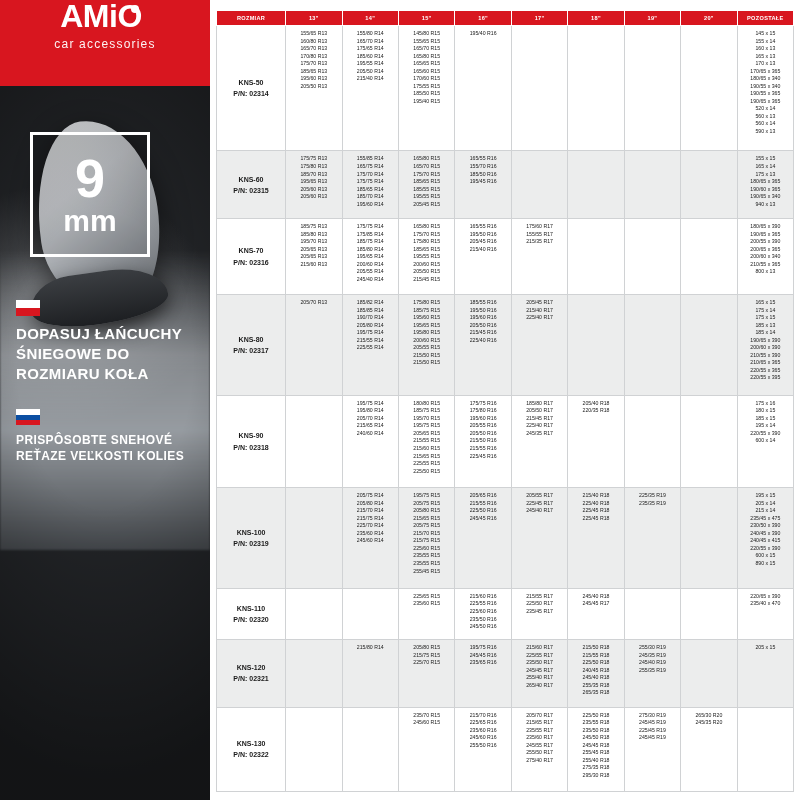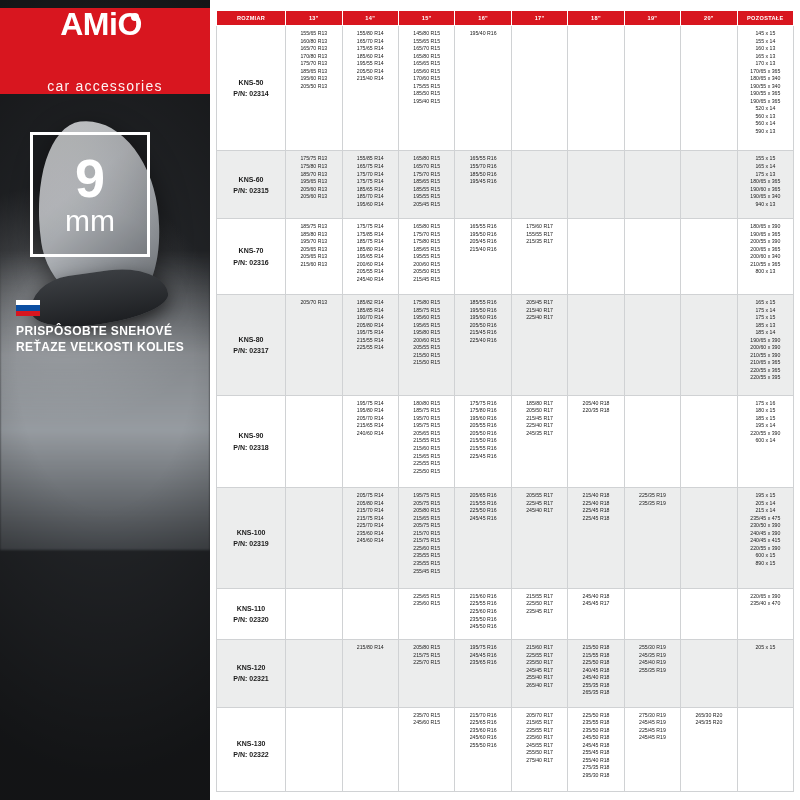--- a/index.html
+++ b/index.html
@@ -44,50 +44,50 @@
     border-radius: 30% 40% 50% 45% / 60% 60% 40% 40%;
     transform: rotate(-8deg);
     box-shadow: 0 8px 20px rgba(0,0,0,0.6);
   }
   .vignette {
     position: absolute; inset: 0;
     background: radial-gradient(ellipse 250px 420px at 50% 45%, rgba(0,0,0,0) 35%, rgba(0,0,0,0.45) 100%);
   }
 
   .logo-box {
-    position: absolute; left: 0; top: 8px; width: 210px; height: 86px;
+    position: absolute; left: 0; top: 0; width: 210px; height: 86px;
     background: #d8161f;
     display: flex; flex-direction: column;
-    align-items: center; justify-content: space-between;
+    align-items: center; justify-content: flex-start;
   }
   .logo-word {
     color: #ffffff; font-size: 32px; font-weight: bold;
     letter-spacing: -0.5px; line-height: 1;
     position: relative;
   }
   .logo-word .dot {
     display: inline-block; width: 8px; height: 8px;
     background: #ffffff; border-radius: 50%;
     position: relative; top: -14px; left: -11px;
   }
   .logo-sub {
-    color: #ffffff; font-size: 14px; letter-spacing: 1.2px;
-    margin-top: 16px; opacity: .95;
+    color: #ffffff; font-size: 12px; letter-spacing: 1.2px;
+    margin-top: 5px; opacity: .95;
   }
 
   .mm-box {
     position: absolute; left: 30px; top: 132px;
     width: 120px; height: 125px;
     border: 3px solid #ffffff;
     display: flex; flex-direction: column;
     align-items: center; justify-content: center;
     background: rgba(0,0,0,0.08);
   }
   .mm-num { color: #fff; font-size: 54px; font-weight: bold; line-height: .95; }
-  .mm-unit { color: #fff; font-size: 30px; font-weight: normal; line-height: 1; margin-top: 2px; }
+  .mm-unit { color: #fff; font-size: 30px; font-weight: bold; line-height: 1; margin-top: 2px; }
 
   .blocks { position: absolute; left: 16px; top: 300px; width: 190px; }
   .blk { margin-bottom: 26px; }
   .blk-flag { margin-bottom: 8px; width: 24px; height: 16px; position: relative; }
 
   .flag-pl { background: #ffffff; }
   .flag-pl:after { content: ""; position: absolute; left:0; top: 8px; width: 24px; height: 8px; background: #d8161f; }
 
   .flag-uk { background: #012169; overflow: hidden; }
   .flag-uk:before {
@@ -169,20 +169,24 @@
       </div>
       <div class="logo-sub">car accessories</div>
     </div>
 
     <div class="mm-box">
       <div class="mm-num">9</div>
       <div class="mm-unit">mm</div>
     </div>
 
     <div class="blocks">
+      <div class="blk">
+        <div class="blk-flag flag-pl"></div>
+        <div class="blk-text">DOPASUJ ŁAŃCUCHY ŚNIEGOWE DO ROZMIARU KOŁA</div>
+      </div>
       <div class="blk">
         <div class="blk-flag flag-sk"></div>
         <div class="blk-text small">PRISPÔSOBTE SNEHOVÉ REŤAZE VEĽKOSTI KOLIES</div>
       </div>
     </div>
   </aside>
 
   <main class="right">
     <table class="sizes">
       <colgroup>

